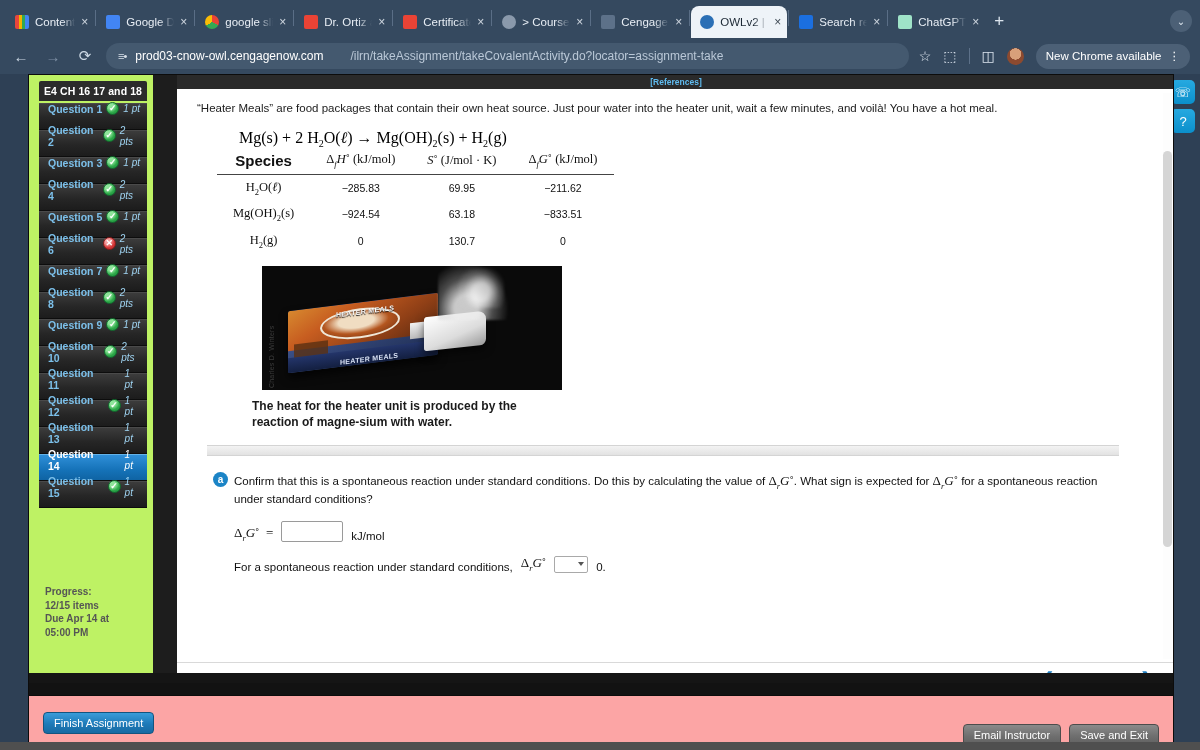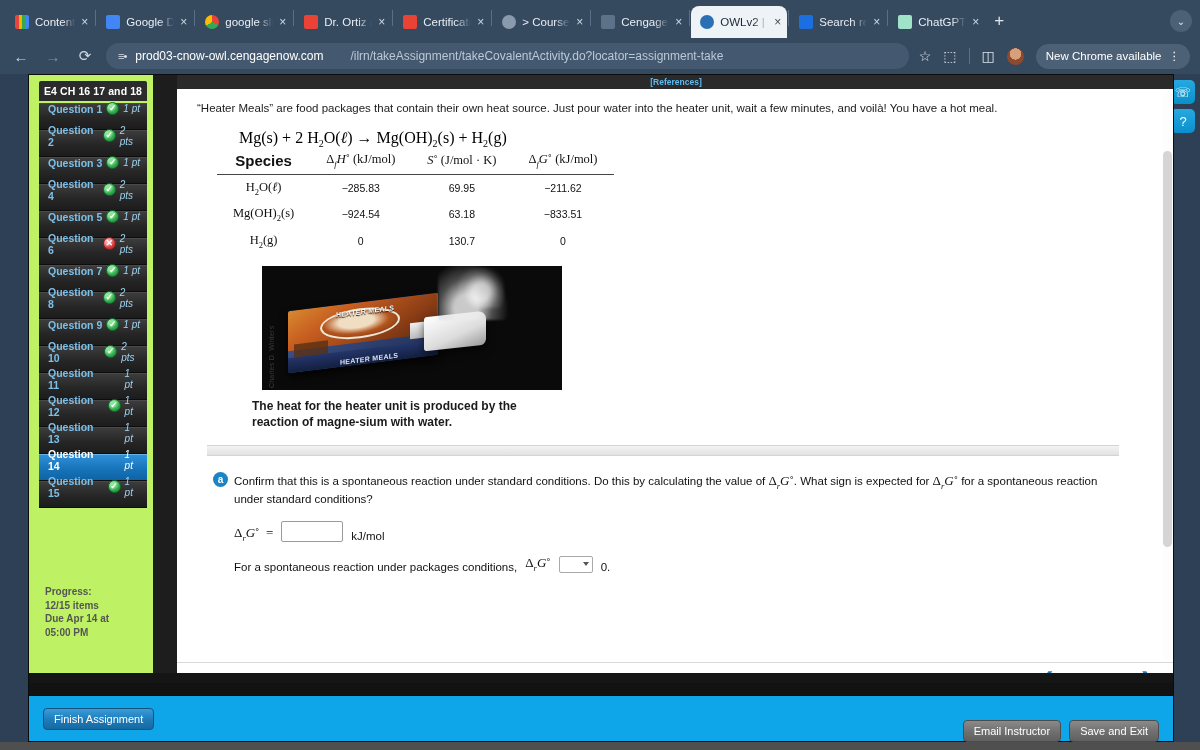--- a/index.html
+++ b/index.html
@@ -197,22 +197,22 @@
   .inner-thumb { position: absolute; left: 0; top: 58px; width: 9px; height: 396px;
                  background: #d5d5d5; border-radius: 5px; }
 
   
   .blackstrip { position: absolute; left: 0; bottom: 0; width: 1146px; height: 12px;
                 background: #121212; }
   .blackstrip-fill { position: absolute; left: 0; bottom: 12px; width: 1146px; height: 10px;
                      background: #151515; }
 
   
-  .actionbar { position: absolute; left: 28px; top: 622px; width: 1146px; height: 46px;
-               background: #0ea5e9; border: 1px solid #0c0c0c; border-top: none;
+  .actionbar { position: absolute; left: 28px; top: 622px; width: 1146px; height: 54px;
+               background: #fca5a5; border: 1px solid #0c0c0c; border-top: none;
                display: flex; align-items: center; padding: 0 14px; }
   .btn-blue { height: 22px; padding: 0 10px;
               background: linear-gradient(180deg,#3a9cd9 0%, #1d7ab8 55%, #176aa2 100%);
               border: 1px solid #13547f; border-radius: 4px; color: #fff;
               font-size: 11px; display: flex; align-items: center; }
   .right-btns { margin-left: auto; display: flex; gap: 8px; margin-top: 24px; }
   .btn-gray { height: 22px; padding: 0 10px;
               background: linear-gradient(180deg,#8a8a8a 0%, #6f6f6f 55%, #606060 100%);
               border: 1px solid #4c4c4c; border-radius: 4px; color: #fff;
               font-size: 11px; display: flex; align-items: center; }
@@ -500,21 +500,21 @@
               Confirm that this is a spontaneous reaction under standard conditions. Do this by calculating the value of <span class="math">Δ<sub><i>r</i></sub><i>G</i>˚</span>. What sign is expected for <span class="math">Δ<sub><i>r</i></sub><i>G</i>˚</span> for a spontaneous reaction under standard conditions?
             </div>
 
             <div class="answer-row">
               <span class="math">Δ<sub><i>r</i></sub><i>G</i>˚&nbsp; =</span>
               <input class="ansbox" type="text" value="" style="">
               <span>kJ/mol</span>
             </div>
 
             <div class="answer-row">
-              <span>For a spontaneous reaction under packages conditions,</span>
+              <span>For a spontaneous reaction under standard conditions,</span>
               <span class="math">Δ<sub><i>r</i></sub><i>G</i>˚</span>
               <span class="sel">
                 <span class="caret"></span>
               </span>
               <span>0.</span>
             </div>
 
           </div>
         </div>
 

